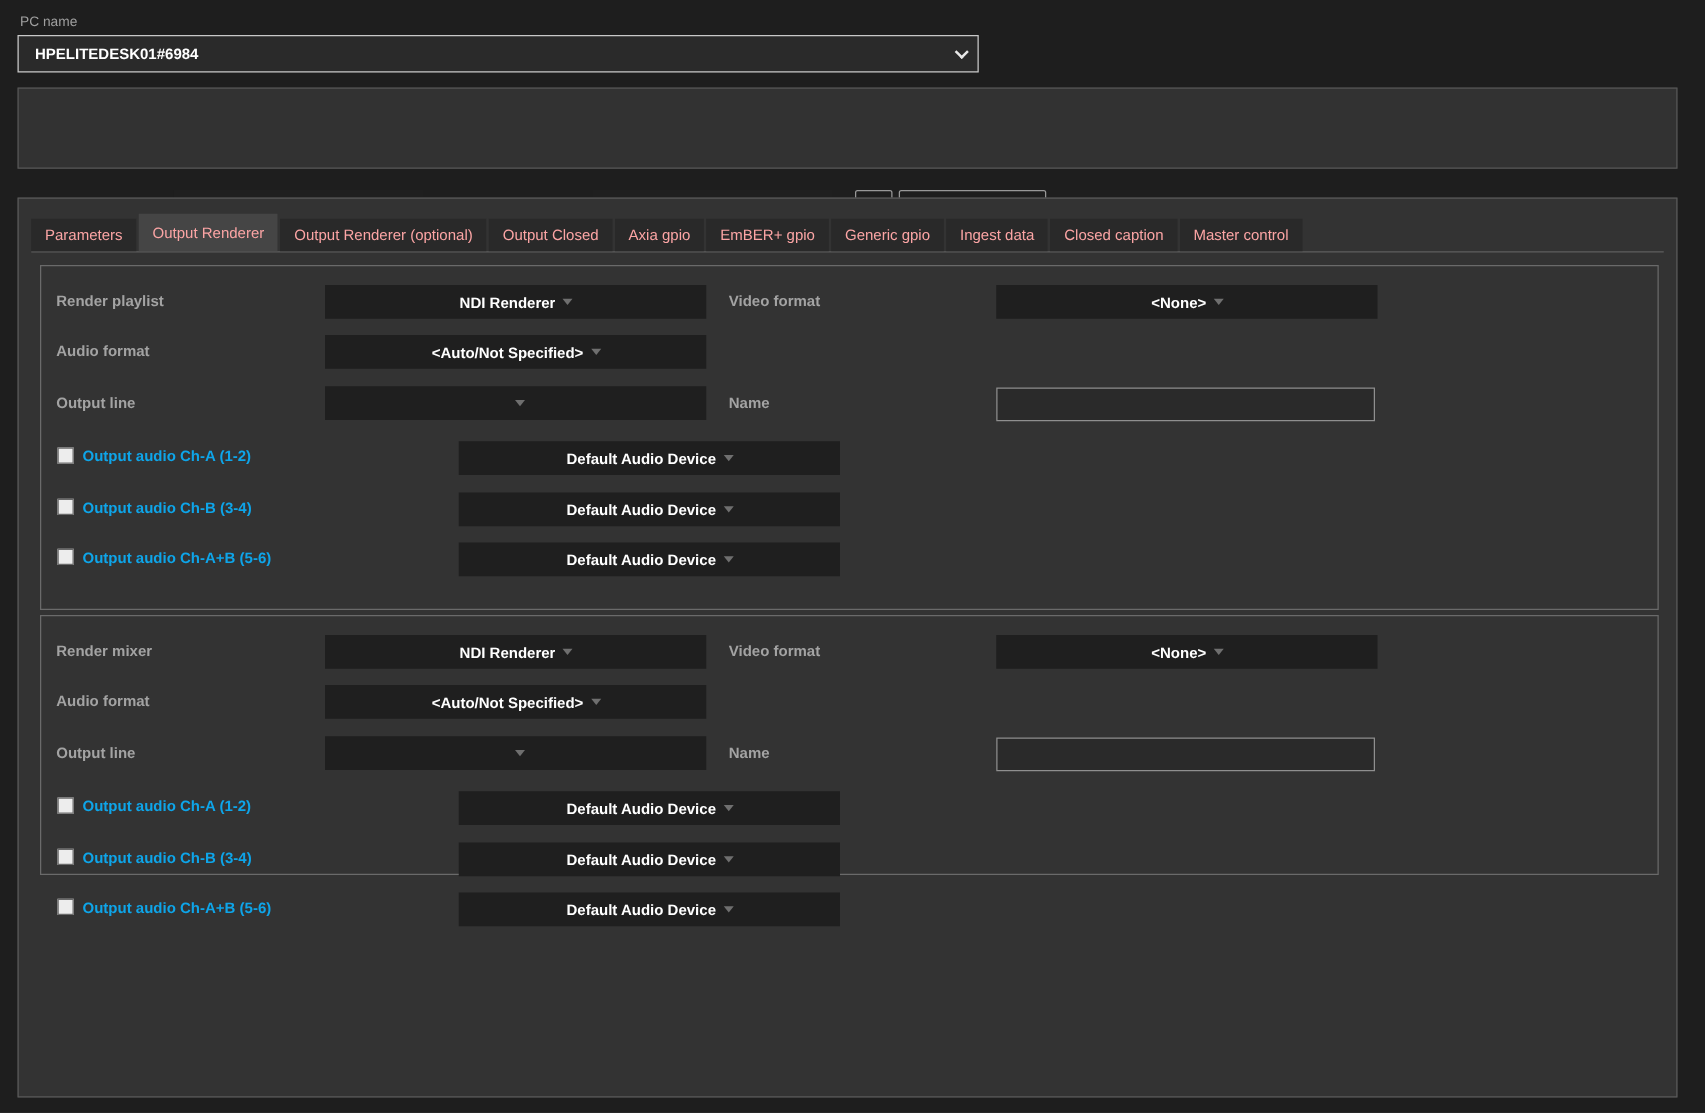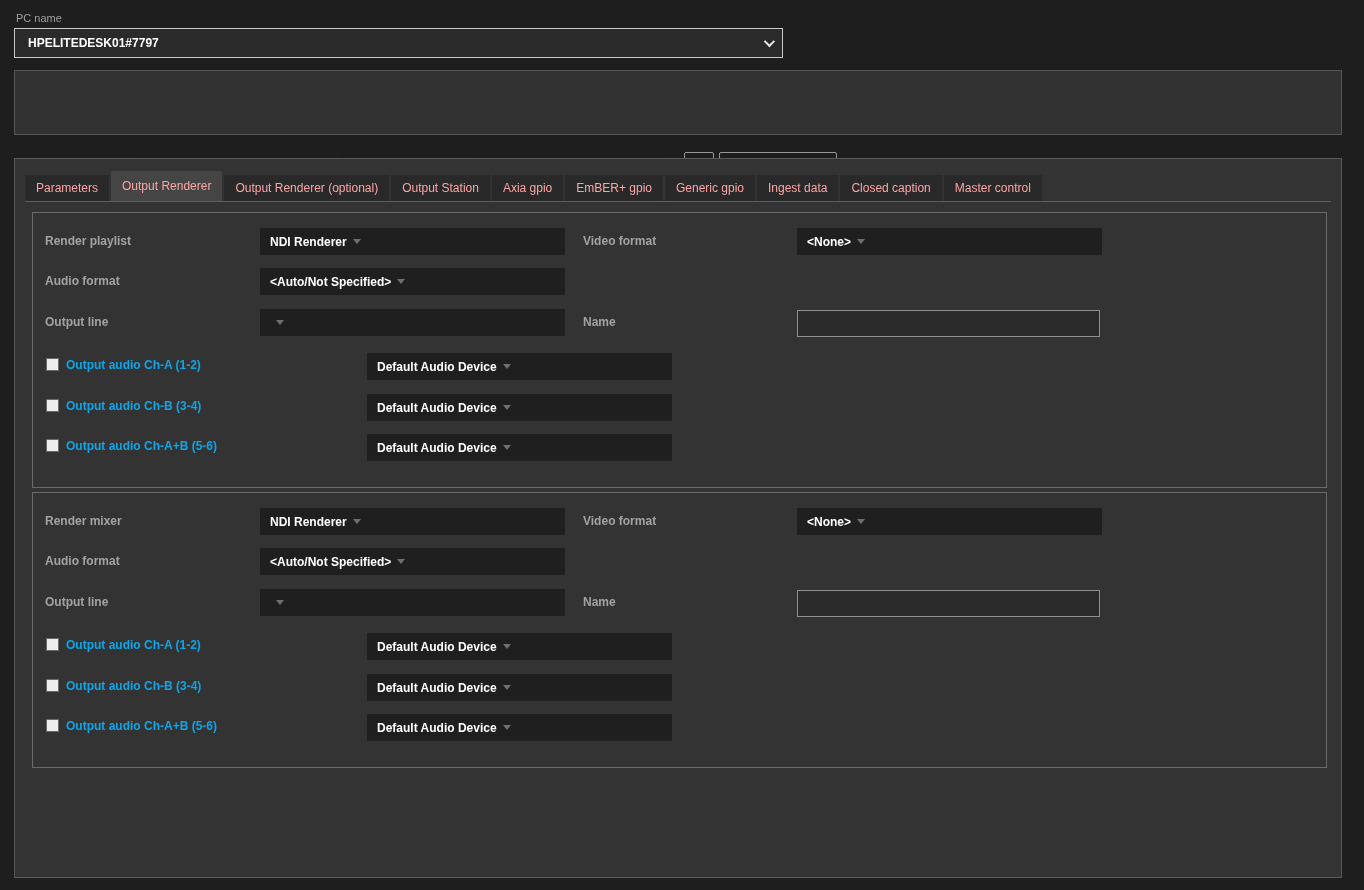--- a/index.html
+++ b/index.html
@@ -39,21 +39,21 @@
     background:#323232;
     border:1px solid #565656;
   }
   .flabel {
     font-size:12px; font-weight:bold; color:#a3a3a3;
     line-height:27px; white-space:nowrap;
   }
   .dd {
     background:#1f1f1f;
     height:27px;
-    display:flex; align-items:center; justify-content:flex-start;
+    display:flex; align-items:center; justify-content:center;
     padding:0 9px 0 10px;
     cursor:pointer;
   }
   .dd .val {
     font-size:12px; font-weight:bold; color:#ffffff;
     white-space:nowrap; overflow:hidden;
   }
   .dd .arrow {
     width:0; height:0;
     border-left:4px solid transparent; border-right:4px solid transparent;
@@ -95,21 +95,21 @@
     margin-top:44px;
   }
 
   .panel {
     position:absolute;
     left:17px; width:1295px;
     border:1px solid #6a6a6a;
     background:#333333;
   }
   .panel.p1 { top:53px;  height:276px; }
-  .panel.p2 { top:333px; height:276px; }
+  .panel.p2 { top:333px; height:208px; }
   .panel.p3 { top:615px; height:93px;  }
 
   .panel .flabel { position:absolute; height:27px; }
   .panel .dd { position:absolute; width:305px; }
 
   .txtinput {
     position:absolute;
     background:#2a2a2a;
     border:1px solid #8f8f8f;
     height:27px; width:303px;
@@ -151,21 +151,21 @@
   .p3-title {
     position:absolute;
     font-size:12px; font-weight:bold; color:#b8b8b8; white-space:nowrap;
   }
 </style>
 </head>
 <body>
 
 <div class="abs pcname-label">PC name</div>
 <div class="abs pcname-select">
-  <span class="val">HPELITEDESK01#7797</span>
+  <span class="val">HPELITEDESK01#6984</span>
   <span class="chev-big"></span>
 </div>
 
 <div class="abs station-bar">
   <div class="abs flabel" style="left:14px; top:82px;">Station</div>
   <div class="abs dd" style="left:124px; top:81px; width:200px;">
     <span class="val">RADIO</span>
     <span class="arrow"></span>
   </div>
   <div class="abs flabel" style="left:344px; top:82px;">Type</div>
@@ -184,21 +184,21 @@
     <span>Apply and restart</span>
   </div>
 </div>
 
 <div class="abs main">
 
   <div class="tabstrip">
     <div class="tab">Parameters</div>
     <div class="tab active">Output Renderer</div>
     <div class="tab">Output Renderer (optional)</div>
-    <div class="tab">Output Station</div>
+    <div class="tab">Output Closed</div>
     <div class="tab">Axia gpio</div>
     <div class="tab">EmBER+ gpio</div>
     <div class="tab">Generic gpio</div>
     <div class="tab">Ingest data</div>
     <div class="tab">Closed caption</div>
     <div class="tab">Master control</div>
   </div>
 
   <div class="panel p1">
     <div class="flabel" style="left:12px; top:15px;">Render playlist</div>

